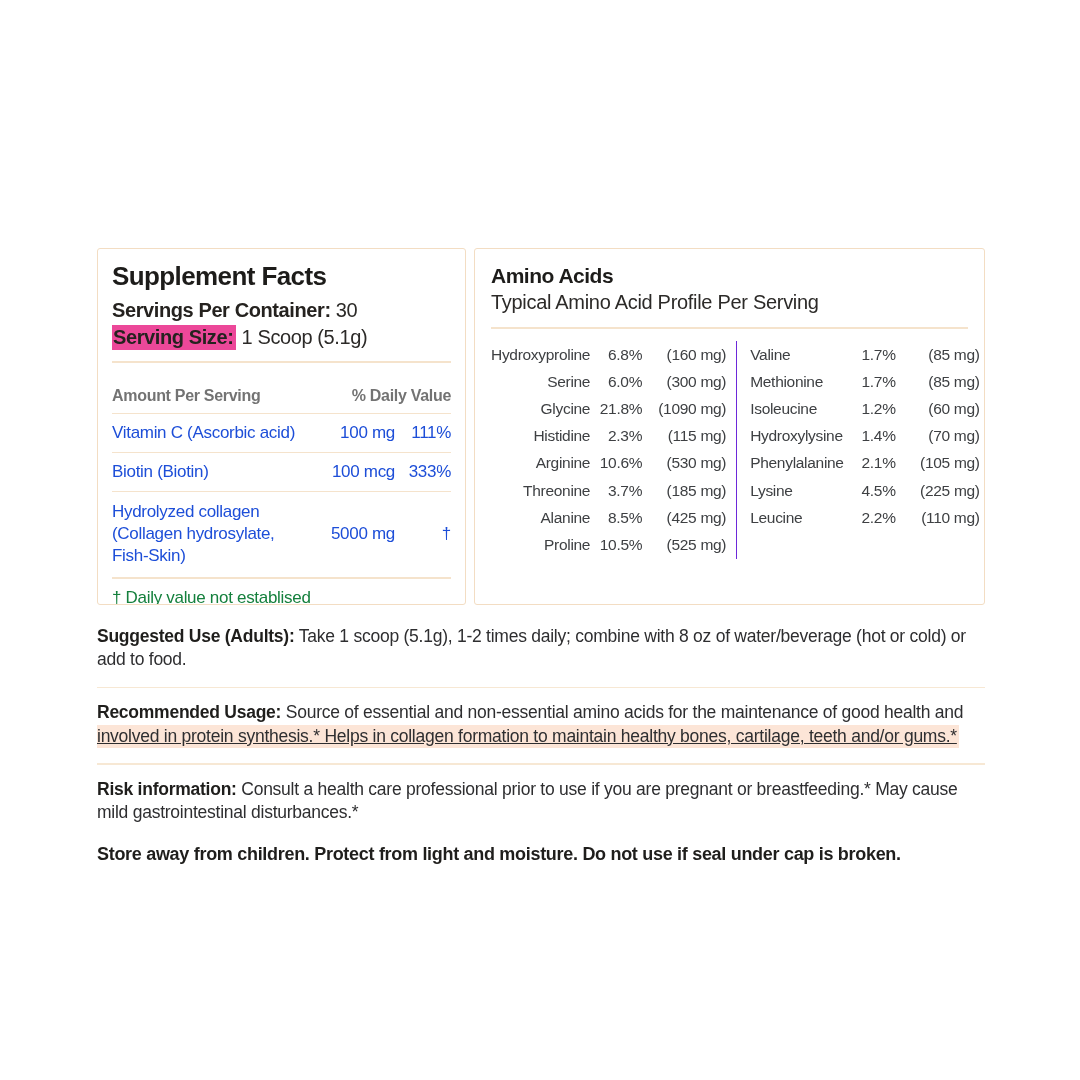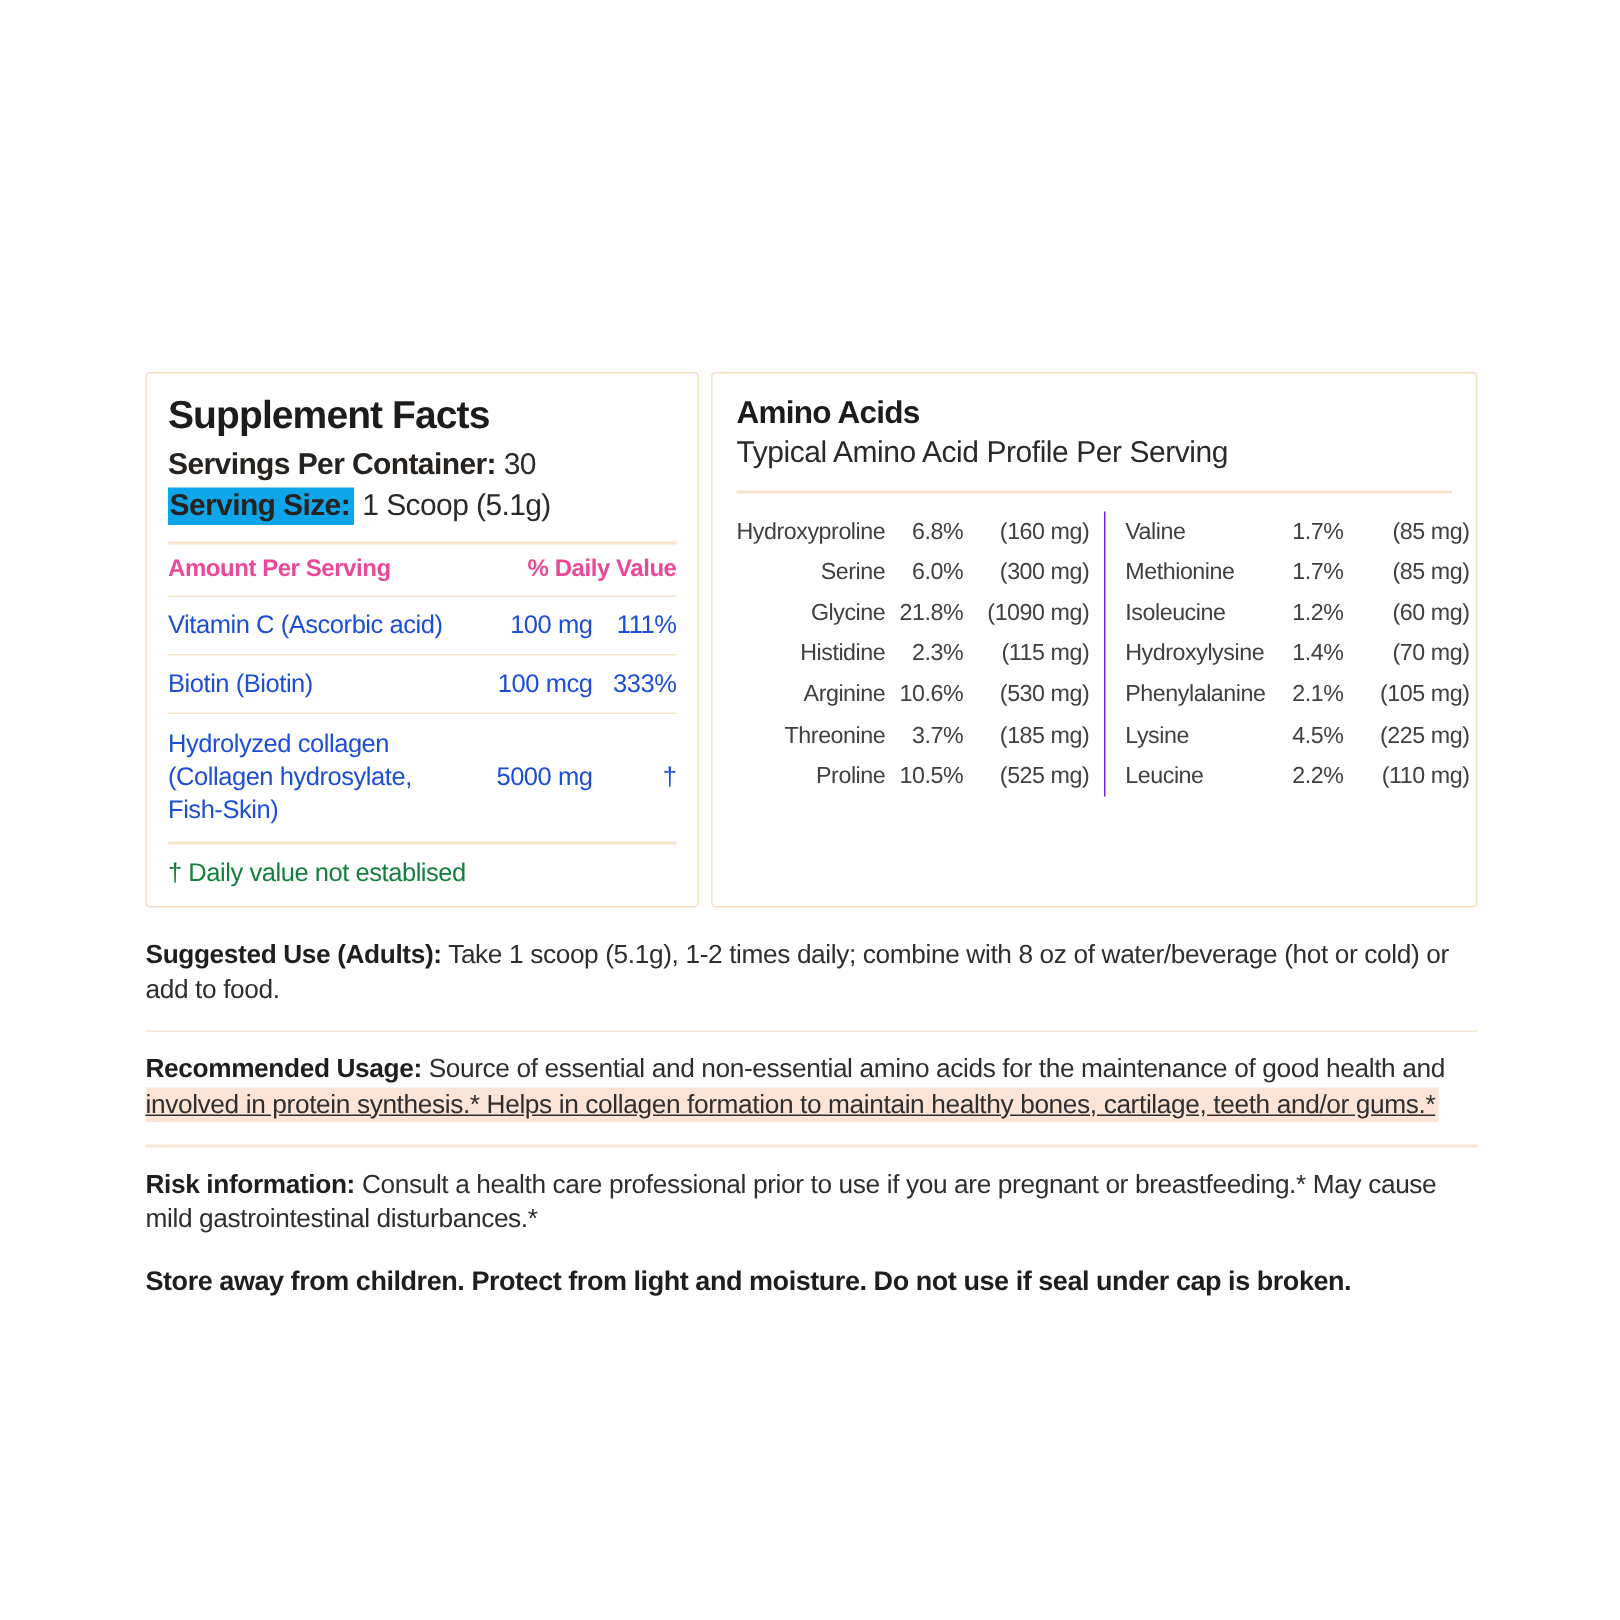--- a/index.html
+++ b/index.html
@@ -28,26 +28,26 @@
 
   .rule2 { height: 2px; background: #f5e3cc; border: 0; margin: 11px 0 0; }
   .rule1 { height: 1px; background: #f5e3cc; border: 0; margin: 0; }
 
   .facts-title {
     font-size: 26px; font-weight: bold; margin: 2px 0 5px;
     letter-spacing: -0.6px; color: #1d1c1a;
   }
   .kv { font-size: 20px; font-weight: bold; letter-spacing: -0.4px; line-height: 1.33; color: #25221f; }
   .kv .val { font-weight: normal; color: #2c2a28; }
-  .hl { background: #0ea5e9; padding: 1px 3px 2px 1px; }
+  .hl { background: #ec4899; padding: 1px 3px 2px 1px; }
 
   .facts-header {
     display: flex; justify-content: space-between;
     font-weight: bold; font-size: 16px; letter-spacing: -0.3px;
-    padding: 8px 0 8px; color: #ec4899;
+    padding: 24px 0 8px; color: #737373;
   }
   .facts-row {
     display: grid; grid-template-columns: 1fr 78px 56px;
     align-items: center;
     font-size: 17px; color: #1d4ed8; letter-spacing: -0.3px;
     padding: 9px 0;
   }
   .facts-row .amt, .facts-row .dv { text-align: right; }
   .multiline { white-space: pre-line; line-height: 1.28; }
   .footnote { font-size: 17px; color: #15803d; letter-spacing: -0.3px; padding: 9px 0 0; }
@@ -163,20 +163,25 @@
               <span>Arginine</span>
               <span class="pct">10.6%</span>
               <span class="mg">(530 mg)</span>
             </div>
           <div class="amino-row">
               <span>Threonine</span>
               <span class="pct">3.7%</span>
               <span class="mg">(185 mg)</span>
             </div>
           <div class="amino-row">
+              <span>Alanine</span>
+              <span class="pct">8.5%</span>
+              <span class="mg">(425 mg)</span>
+            </div>
+          <div class="amino-row">
               <span>Proline</span>
               <span class="pct">10.5%</span>
               <span class="mg">(525 mg)</span>
             </div>
         </div>
         <div class="amino-col colR">
           <div class="amino-row">
               <span>Valine</span>
               <span class="pct">1.7%</span>
               <span class="mg">(85 mg)</span>

